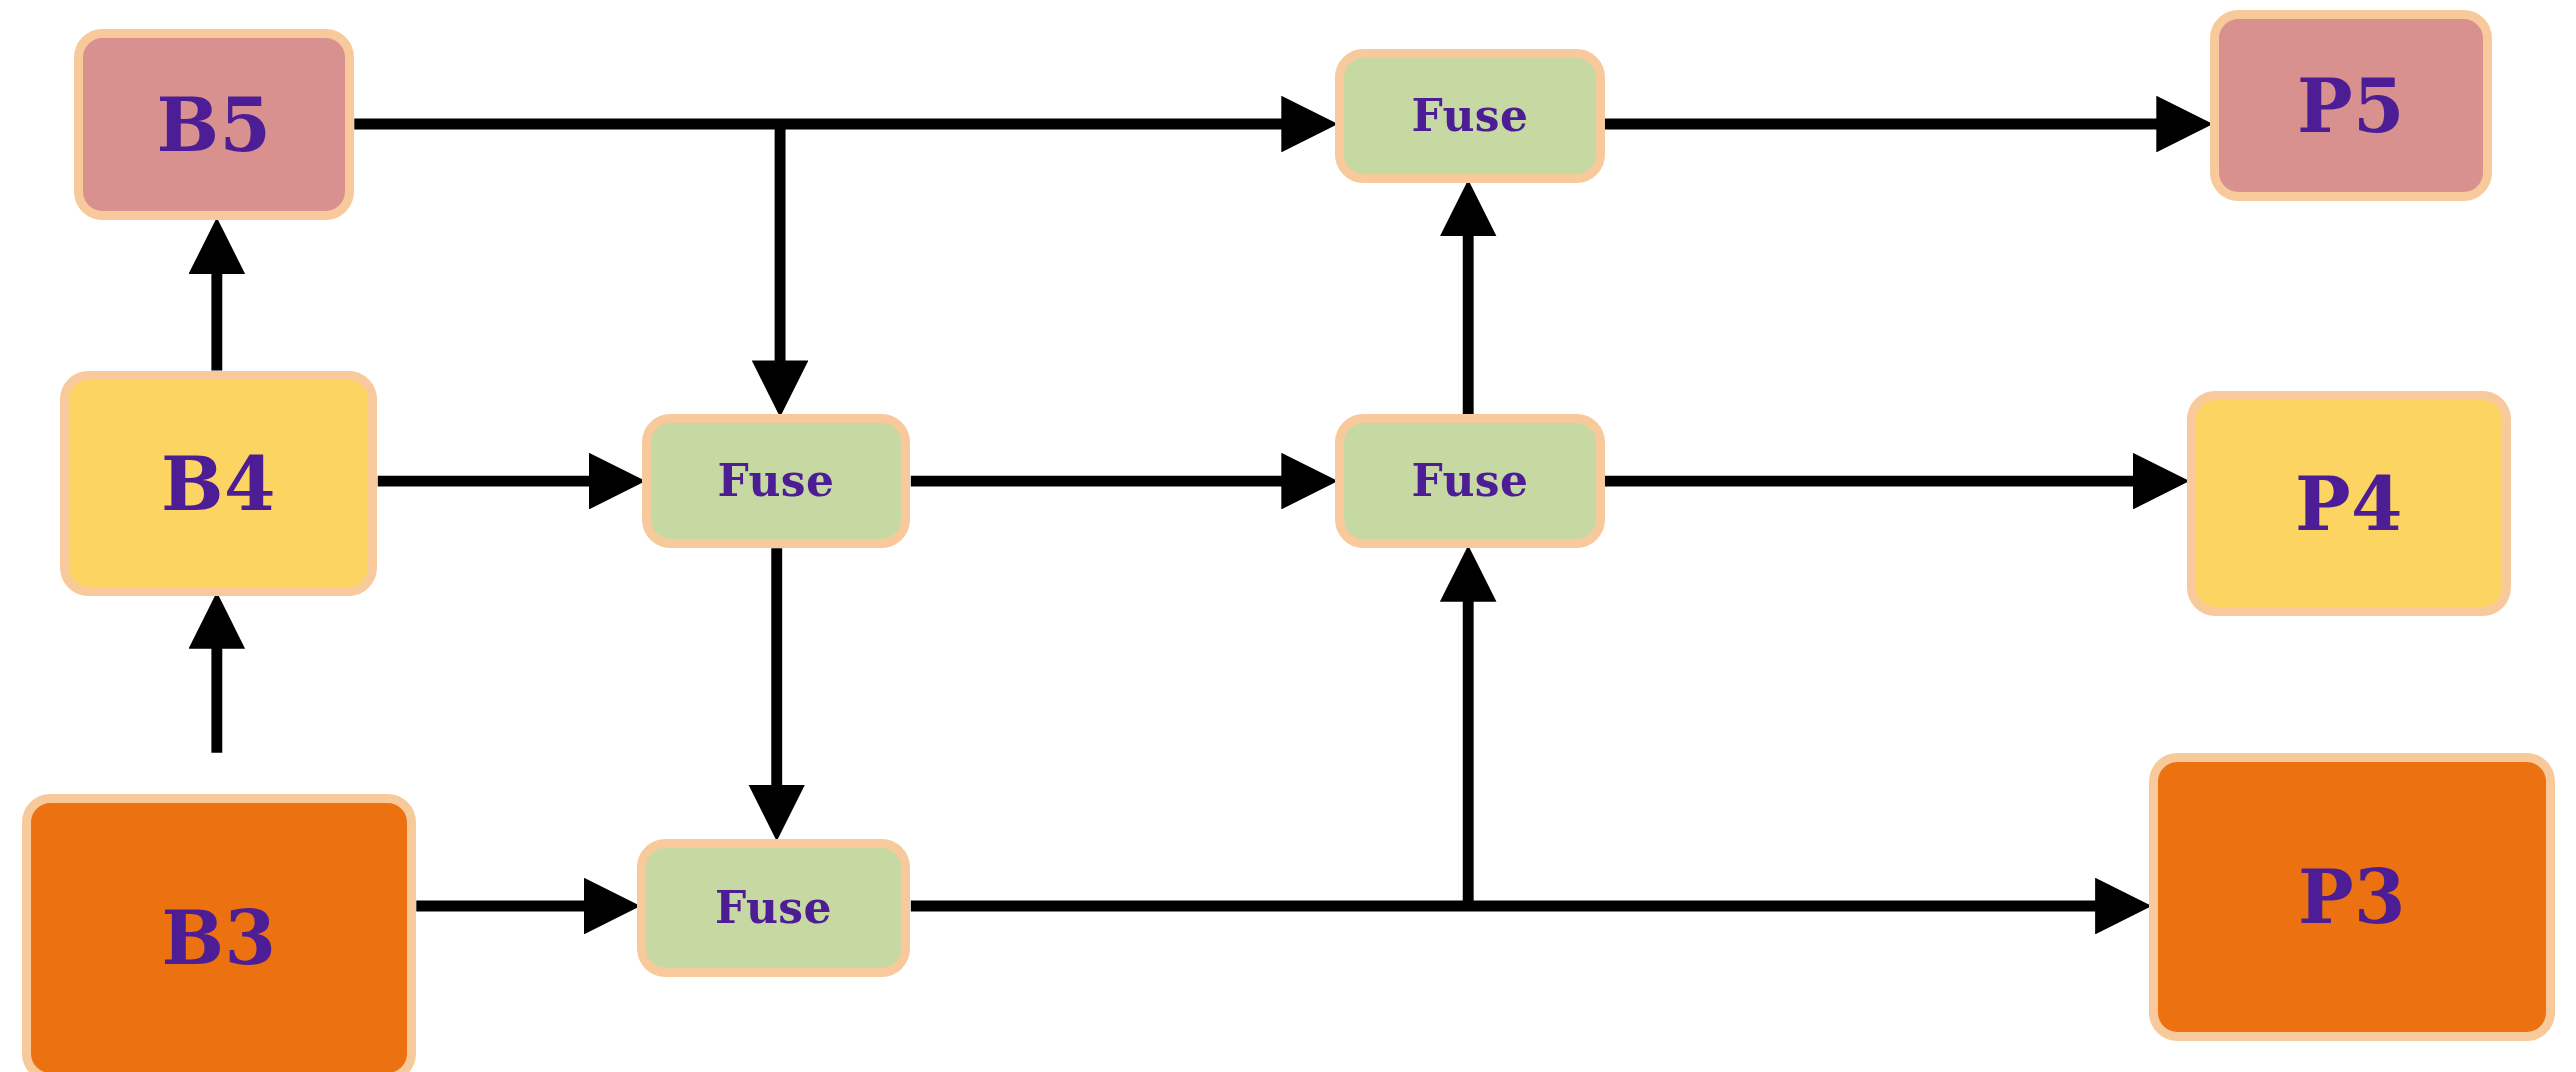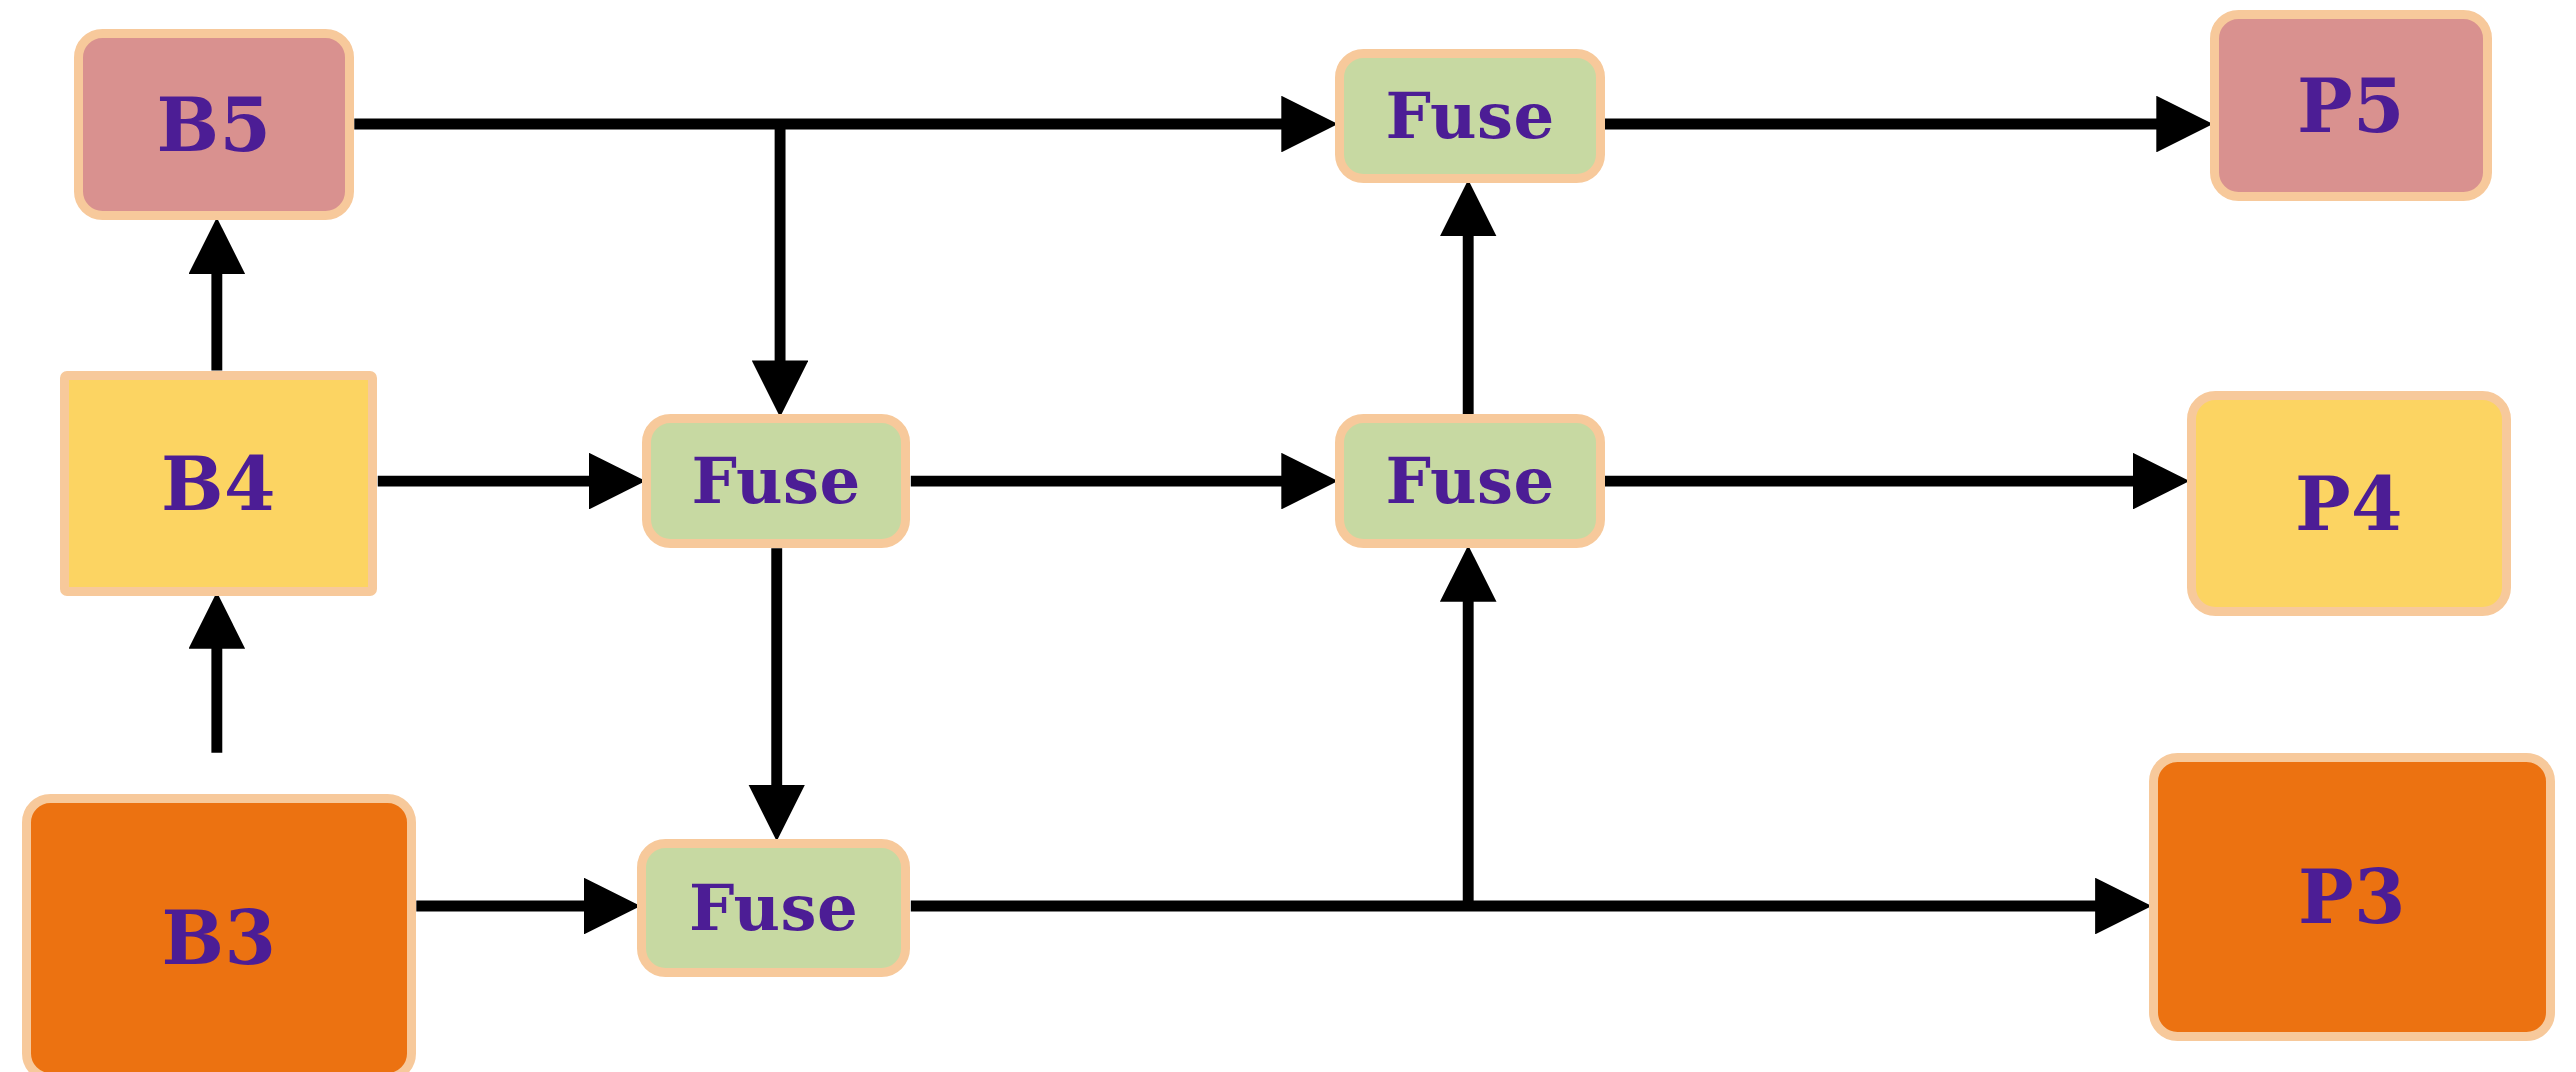--- a/index.html
+++ b/index.html
@@ -36,21 +36,21 @@
     line-height: 1;
     z-index: 5;
     -webkit-font-smoothing: antialiased;
   }
   .node .label {
     display: block;
     white-space: nowrap;
     letter-spacing: 0.4px;
   }
   .node.big .label  { font-size: 74px; }
-  .node.fuse .label { font-size: 64px; }
+  .node.fuse .label { font-size: 44px; }
 </style>
 </head>
 <body>
 
 <div id="stage">
 
   <svg id="edges" viewBox="0 0 3072 1279" xmlns="http://www.w3.org/2000/svg">
     <defs>
       <marker id="arrowhead" markerWidth="5.2" markerHeight="5.2" refX="4.0" refY="2.6" orient="auto" markerUnits="strokeWidth">
         <path d="M 0 0 L 5.2 2.6 L 0 5.2 z" fill="#000000"></path>
@@ -70,21 +70,21 @@
         <path d="M 1751 494 L 1751 230" stroke="#000000" stroke-width="13" fill="none" stroke-linecap="butt" marker-end="url(#arrowhead)"></path>
         <path d="M 1914 574 L 2596 574" stroke="#000000" stroke-width="13" fill="none" stroke-linecap="butt" marker-end="url(#arrowhead)"></path>
         <path d="M 1914 148 L 2624 148" stroke="#000000" stroke-width="13" fill="none" stroke-linecap="butt" marker-end="url(#arrowhead)"></path>
       </g>
   </svg>
 
   <div id="node-layer">
       <div class="node big" style="left: 74px; top: 29px; width: 280px; height: 191px; background: rgb(217, 145, 143); border-color: rgb(247, 201, 155);">
         <span class="label">B5</span>
       </div>
-      <div class="node big" style="left: 60px; top: 371px; width: 317px; height: 225px; background: rgb(252, 212, 98); border-color: rgb(247, 201, 155); border-radius: 7px;">
+      <div class="node big" style="left: 60px; top: 371px; width: 317px; height: 225px; background: rgb(252, 212, 98); border-color: rgb(247, 201, 155);">
         <span class="label">B4</span>
       </div>
       <div class="node big" style="left: 22px; top: 794px; width: 394px; height: 288px; background: rgb(236, 114, 17); border-color: rgb(247, 201, 155);">
         <span class="label">B3</span>
       </div>
       <div class="node fuse" style="left: 642px; top: 414px; width: 268px; height: 134px; background: rgb(199, 217, 162); border-color: rgb(247, 201, 155);">
         <span class="label">Fuse</span>
       </div>
       <div class="node fuse" style="left: 637px; top: 839px; width: 273px; height: 138px; background: rgb(199, 217, 162); border-color: rgb(247, 201, 155);">
         <span class="label">Fuse</span>

